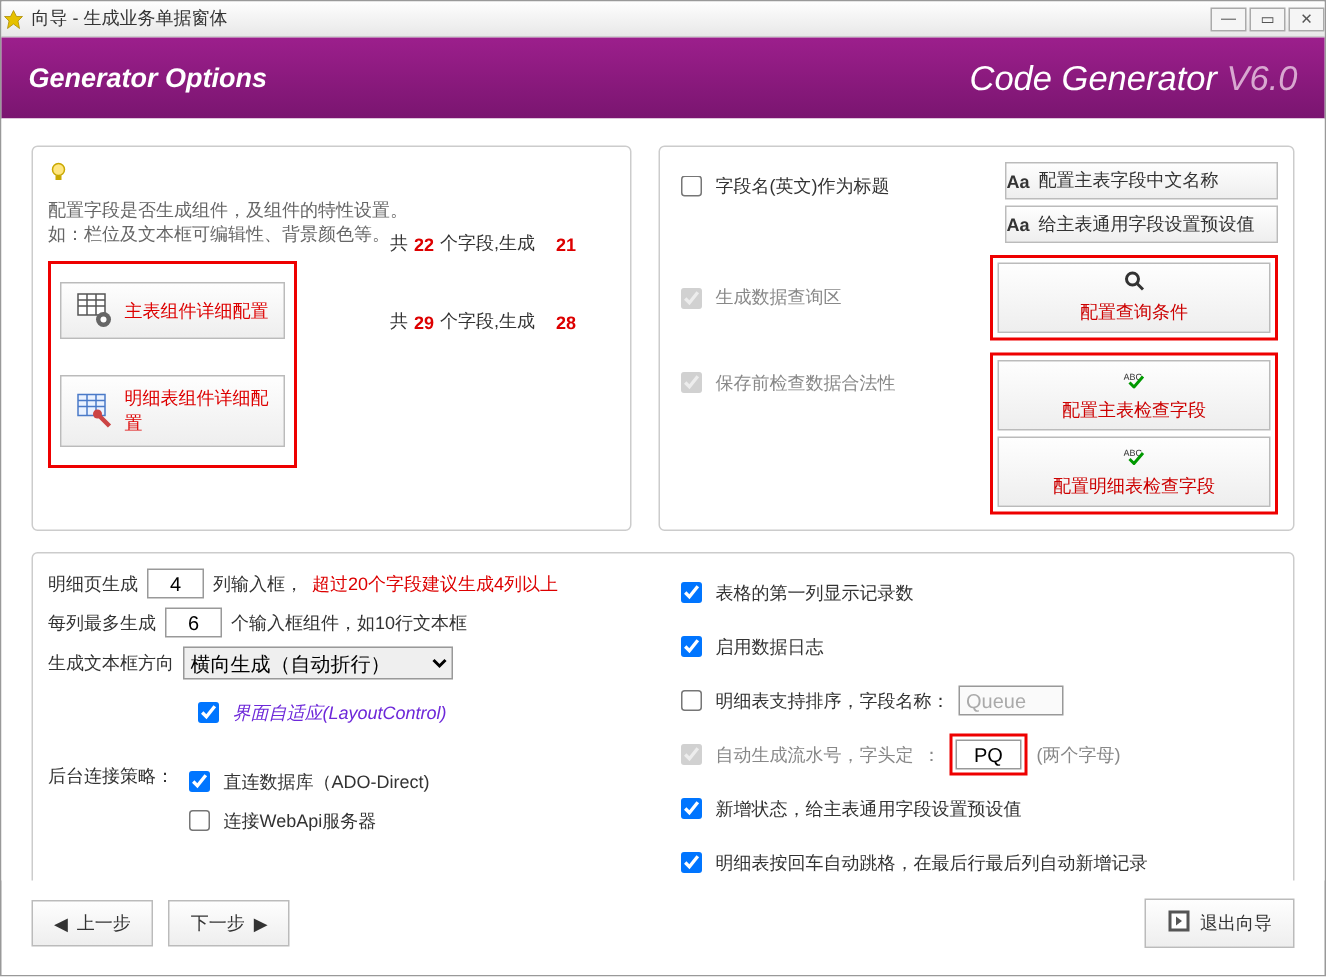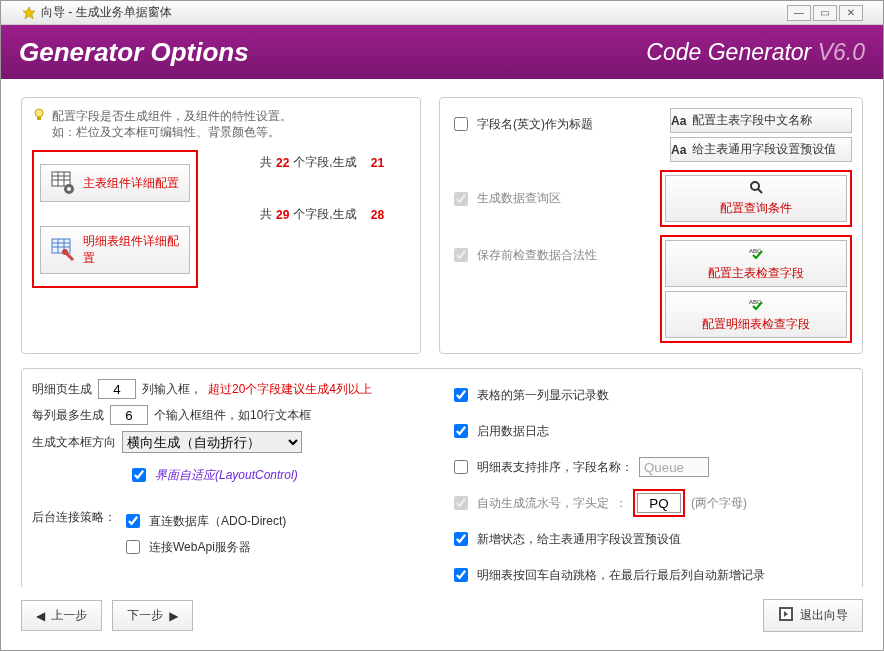--- a/index.html
+++ b/index.html
@@ -1,32 +1,32 @@
 <!DOCTYPE html>
 <html><head>
 <meta charset="utf-8">
 <style>
   * { box-sizing: border-box; }
   body { margin: 0; font-family: "Microsoft YaHei", "SimSun", sans-serif; font-size: 12px; background: #fff; color: #333; }
   .window { width: 884px; height: 651px; border: 1px solid #999; background: #fff; display: flex; flex-direction: column; }
-  .titlebar { height: 24px; background: linear-gradient(#fefefe, #e8e8e8); border-bottom: 1px solid #ccc; display: flex; align-items: center; padding: 0 20px; }
+  .titlebar { height: 24px; background: linear-gradient(#fefefe, #e8e8e8); border-bottom: 1px solid #ccc; display: flex; align-items: center; padding: 0 0; }
   .titlebar .icon { width: 16px; height: 16px; margin-right: 4px; display: inline-flex; align-items: center; justify-content: center; }
   .titlebar .title { flex: 1; font-size: 12px; color: #333; }
   .titlebar .btns { display: flex; gap: 2px; }
   .titlebar .btns div { width: 24px; height: 16px; border: 1px solid #aaa; background: #f5f5f5; display: flex; align-items: center; justify-content: center; font-size: 10px; color: #555; cursor: pointer; }
   .header { height: 54px; background: linear-gradient(#9c1f8c, #7a1570); display: flex; align-items: center; padding: 0 18px; color: #fff; }
-  .header .htitle { font-size: 26px; font-weight: bold; font-style: italic; flex: 1; }
+  .header .htitle { font-size: 18px; font-weight: bold; font-style: italic; flex: 1; }
   .header .brand { font-size: 23px; font-style: italic; }
   .header .ver { color: #d8a8d0; }
   .content { flex: 1; background: #fff; padding: 18px 20px 10px 20px; overflow: hidden; }
   .group { border: 1px solid #ccc; border-radius: 4px; padding: 10px; position: relative; }
   .topgroup { display: flex; gap: 18px; margin-bottom: 14px; }
   .topleft { width: 400px; }
   .topright { flex: 1; }
-  .hint { display: flex; gap: 6px; color: #666; margin-bottom: 10px; line-height: 16px; }
+  .hint { display: flex; gap: 6px; color: #666; margin-bottom: 10px; line-height: 16px; flex-direction: column; }
   .bulb { width: 14px; height: 14px; }
   .btnrow { display: flex; align-items: center; margin: 6px 0; }
   .bigbtn { border: 1px solid #bbb; background: linear-gradient(#fefefe,#eee); padding: 6px 10px; display: flex; align-items: center; gap: 8px; cursor: pointer; width: 150px; }
   .bigbtn img, .bigbtn .ico { width: 24px; height: 24px; }
   .red { color: #d00; }
   .redbold { color: #d00; font-weight: bold; }
   .redbox { border: 2px solid #e00; padding: 4px; }
   .checkbox { display: flex; align-items: center; gap: 6px; margin: 6px 0; }
   .checkbox input[type=checkbox] { width: 14px; height: 14px; }
   .smallbtn { border: 1px solid #bbb; background: linear-gradient(#fefefe,#eee); padding: 4px 8px; display: flex; align-items: center; gap: 6px; cursor: pointer; font-size: 12px; width: 182px; color: #c00; flex-direction: column; }

